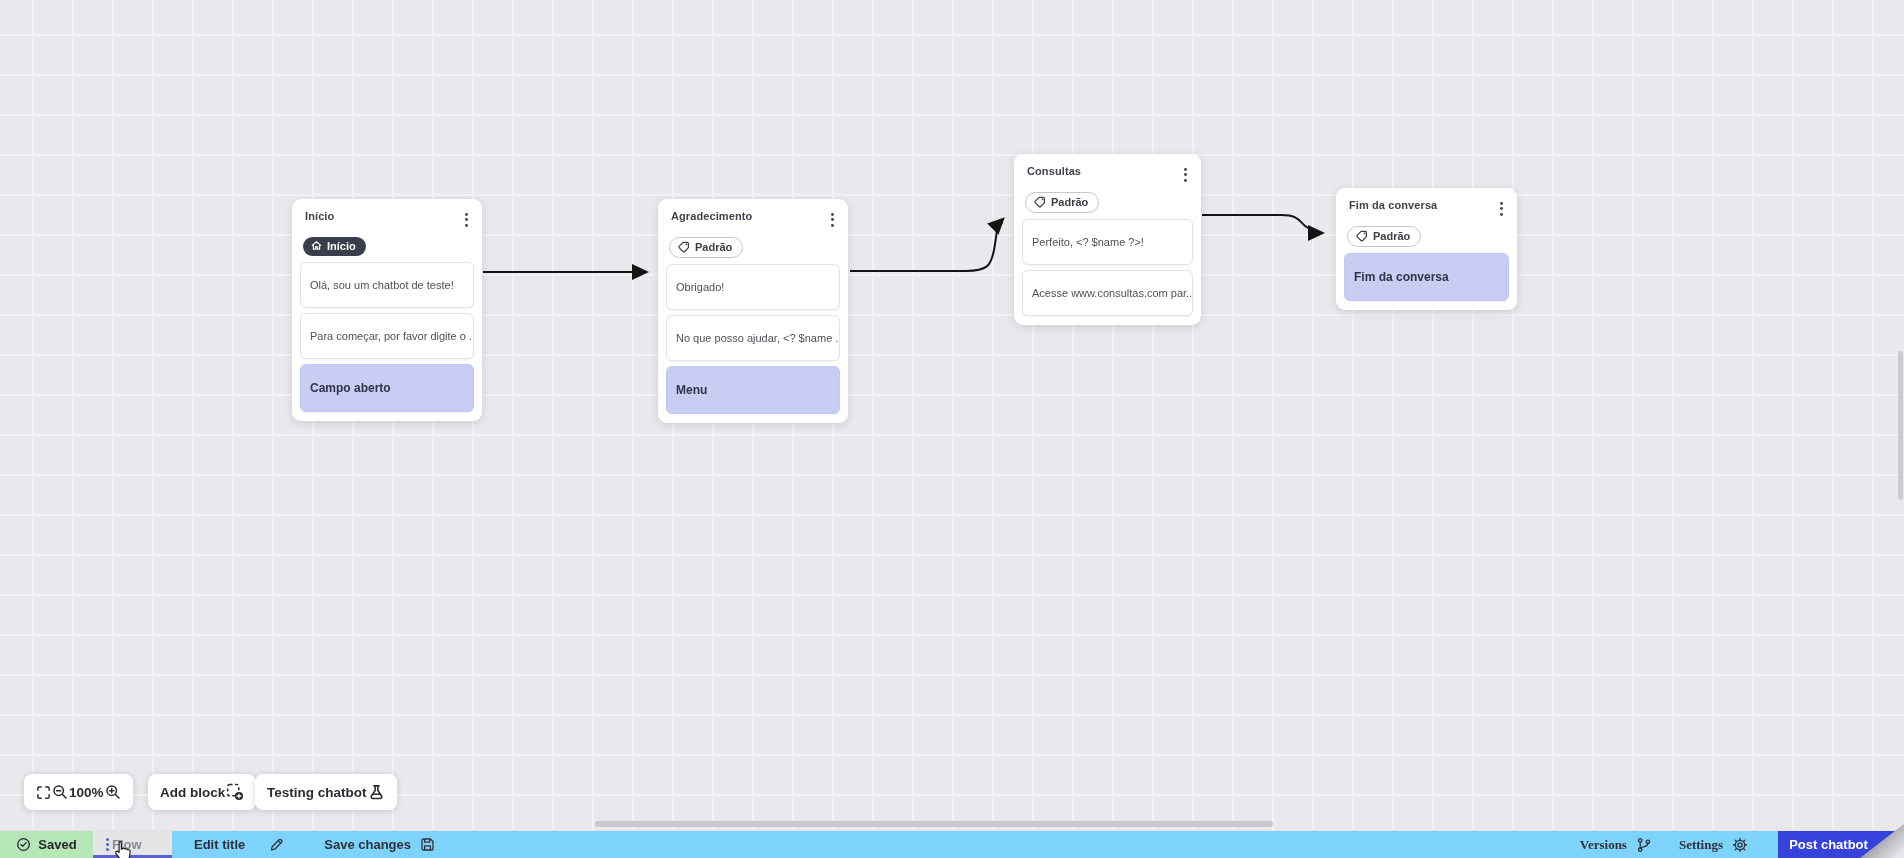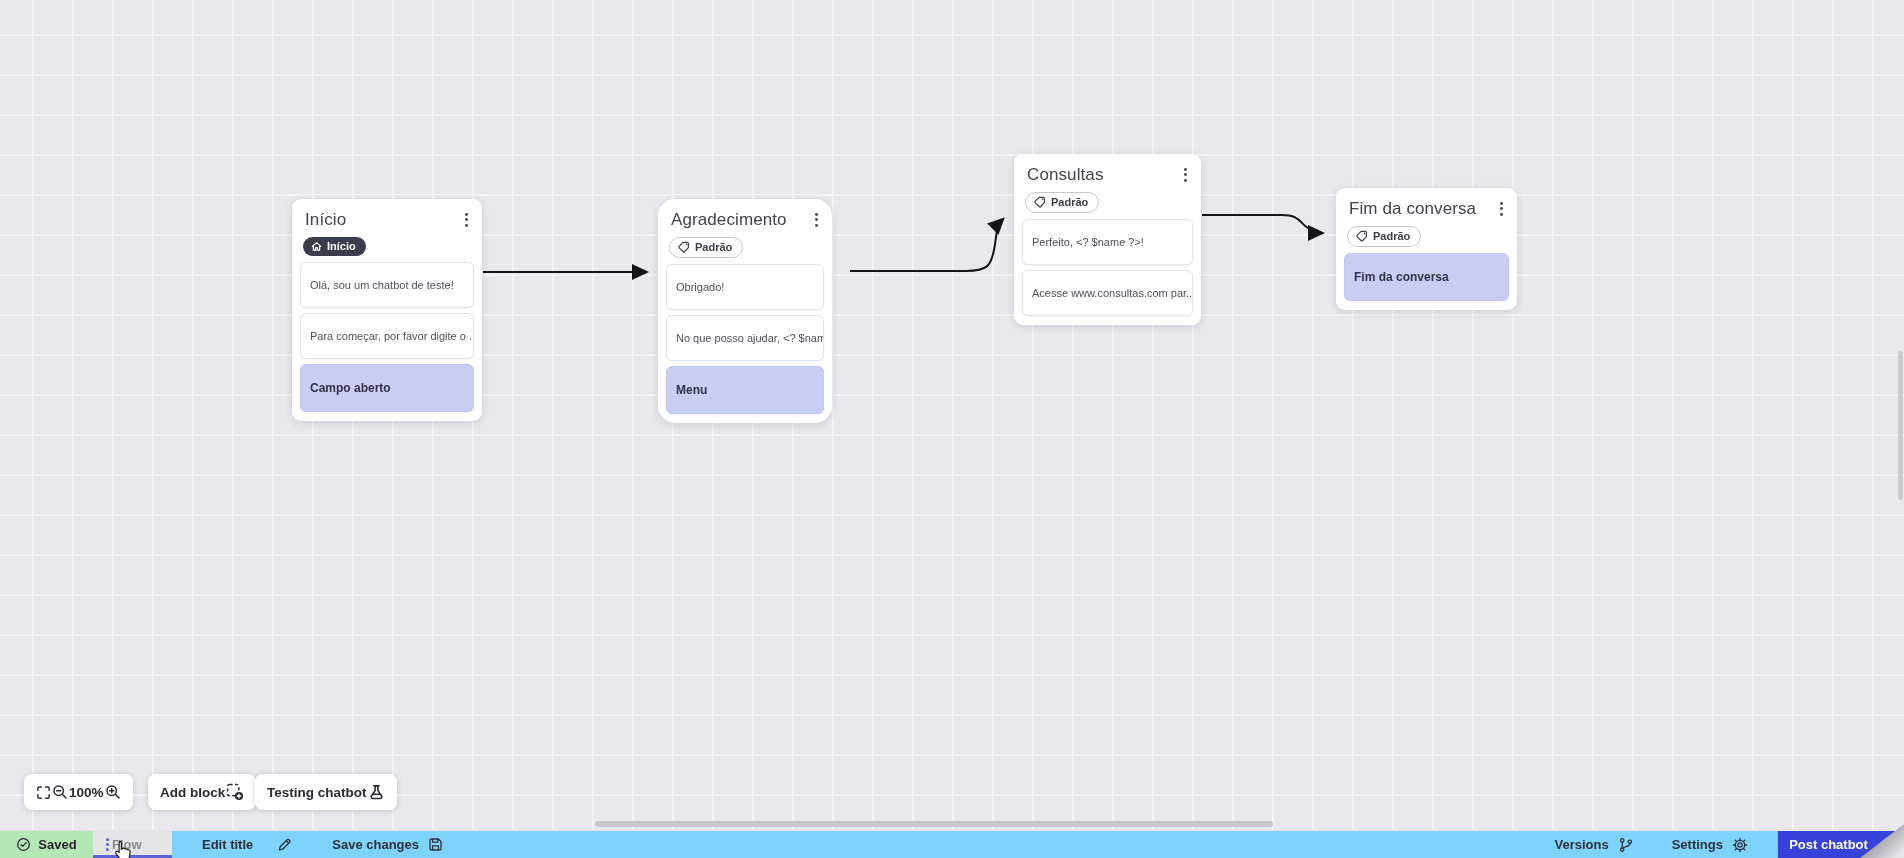--- a/index.html
+++ b/index.html
@@ -19,21 +19,21 @@
   }
   .connections { position:absolute; inset:0; pointer-events:none; }
 
   
   .node {
     position:absolute; background:#fff; border-radius:9px;
     box-shadow:0 2px 9px rgba(45,45,70,.15);
     padding:7px 0 9px;
   }
   .node-head { display:flex; justify-content:space-between; align-items:flex-start; padding:4px 10px 0 13px; }
-  .node-title { font-size:17px; font-weight:400; color:#42424c; letter-spacing:.1px; }
+  .node-title { font-size:11px; font-weight:700; color:#42424c; letter-spacing:.1px; }
   .kebab { display:flex; flex-direction:column; gap:2.6px; padding:3px 4px; cursor:pointer; }
   .kebab i { width:2.8px; height:2.8px; border-radius:50%; background:#4c4c56; }
   .badge-row { padding:7px 10px 1px 11px; }
   .badge {
     display:inline-flex; align-items:center; gap:5px;
     font-size:11px; font-weight:700; border-radius:12px; padding:3px 10px 4px 8px;
   }
   .badge.dark { background:#3a3e4c; color:#fff; }
   .badge.outline { background:#fff; color:#3e3e48; border:1.3px solid #c5c5cd; }
   .rows { padding:0 8px; }
@@ -71,24 +71,24 @@
   }
   .flowtab {
     width:79px; background:#e5e4e7; position:relative;
     display:flex; align-items:center; gap:1px; padding-left:11px;
     font-weight:600; color:#8a8a93; cursor:pointer;
   }
   .flowtab::after { content:""; position:absolute; left:0; right:0; bottom:0; height:3px; background:#5a62d6; }
   .tab-kebab { display:flex; flex-direction:column; gap:2.4px; padding:3px 2px; cursor:pointer; }
   .tab-kebab i { width:3px; height:3px; border-radius:50%; background:#5560d8; }
   .sb-item { display:flex; align-items:center; gap:9px; font-weight:600; cursor:pointer; color:#313139; }
-  .sb-item.first { margin-left:30px;gap:24px; }
+  .sb-item.first { margin-left:22px;gap:24px; }
   .sb-item.gap { margin-left:40px; }
   .spacer { flex:1; }
-  .sb-right { display:flex; align-items:center; gap:38px; margin-right:30px; }
+  .sb-right { display:flex; align-items:center; gap:27px; margin-right:30px;font-family:Liberation Serif, serif; }
   .post-btn {
     width:126px; background:#3642d9; color:#fff; display:flex; align-items:center;
     justify-content:center; gap:9px; font-weight:700; font-size:13px; cursor:pointer;
   }
   .corner {
     position:absolute; right:0; bottom:0; width:44px; height:34px; z-index:6;
     background:linear-gradient(315deg,#e6e6e9 10%,#8e8e96 70%);
     clip-path:polygon(100% 0,100% 100%,0 100%);
   }
   .cursor { position:absolute; left:111px; top:839px; z-index:9; pointer-events:none; }
@@ -128,21 +128,21 @@
           <span>Início</span>
         </span>
       </div>
       <div class="rows">
         <div class="row">Olá, sou um chatbot de teste!</div>
         <div class="row">Para começar, por favor digite o ...</div>
         <div class="row lav">Campo aberto</div>
       </div>
     </div>
 
-    <div class="node" style="left:658px; top:199px; width:174px;border-radius:17px;">
+    <div class="node" style="left:658px; top:199px; width:190px;">
       <div class="node-head">
         <span class="node-title">Agradecimento</span>
         <span class="kebab">
             <i></i>
             <i></i>
             <i></i>
           </span>
       </div>
       <div class="badge-row">
         <span class="badge outline">

